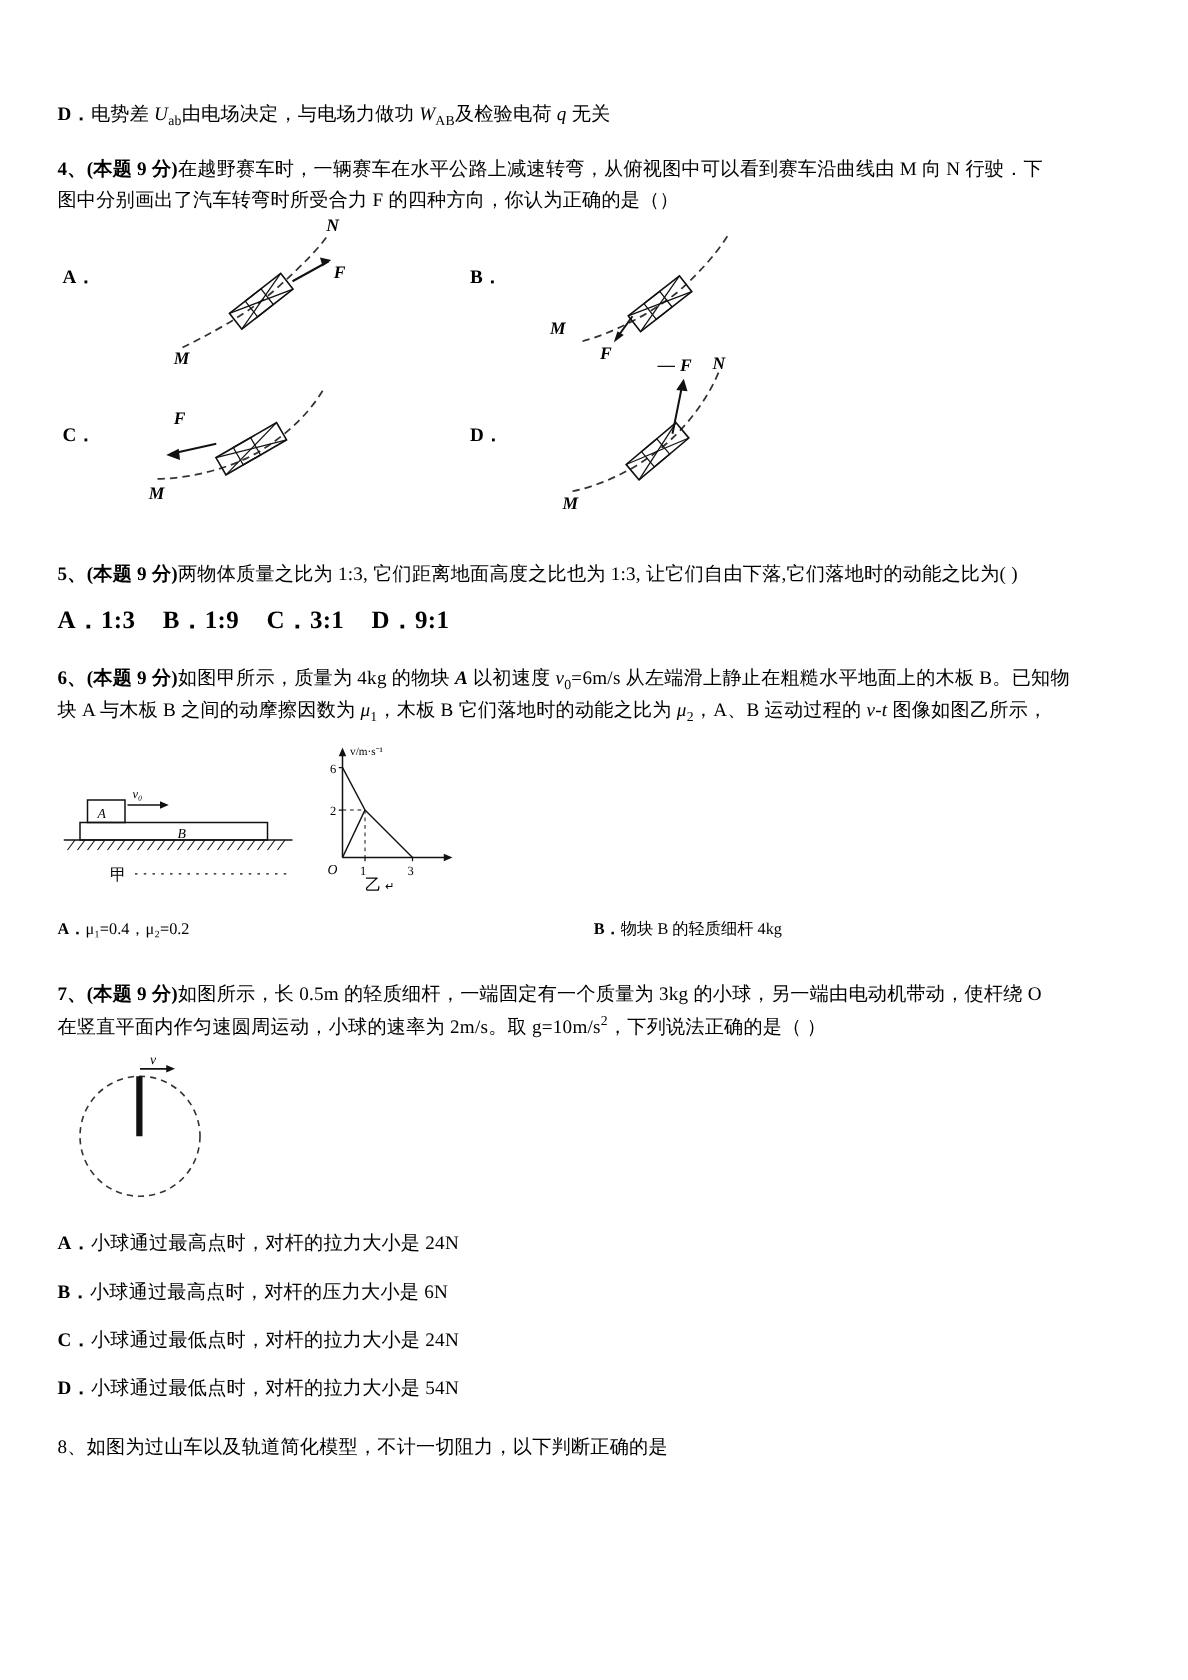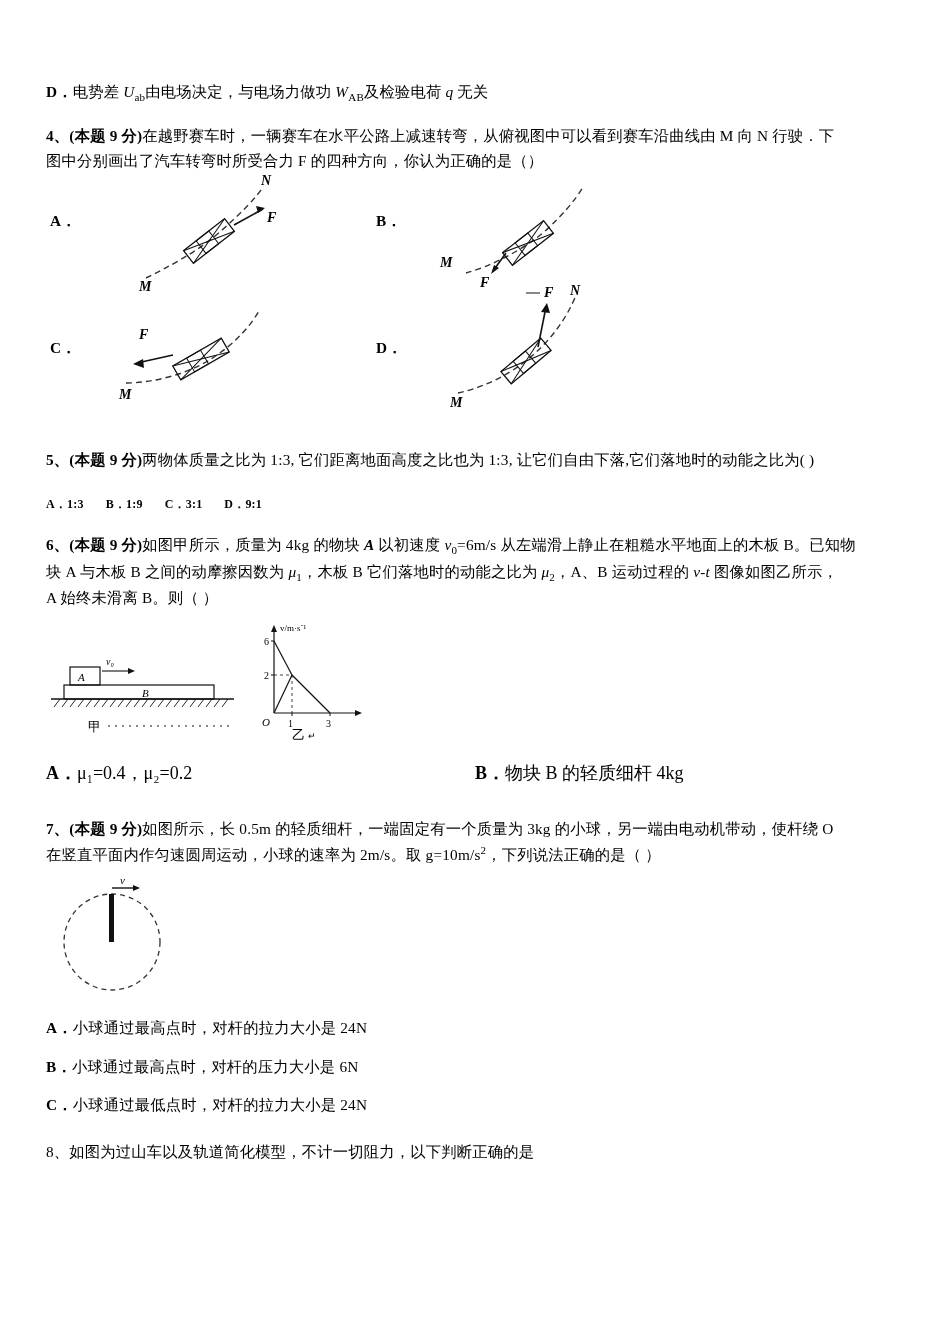--- a/index.html
+++ b/index.html
@@ -47,31 +47,31 @@
     position: relative;
     margin-top: 10px;
   }
   .opt-label {
     font-size: 15.3px;
     font-weight: bold;
   }
 
   
   .opt-inline {
-    margin-top: 22px;
-    font-size: 12px;
+    margin-top: 7px;
+    font-size: 20px;
     font-weight: bold;
   }
   .opt-inline span { margin-right: 22px; }
 
   
   .opt-two-col {
     display: flex;
     margin-top: 12px;
-    font-size: 18px;
+    font-size: 13px;
   }
   .opt-two-col > div { width: 50%; }
   .opt-two-col .lbl { font-weight: bold; }
 
   
   .opt-stack p {
     margin-top: 14px;
     font-size: 15.3px;
   }
   .opt-stack .lbl { font-weight: bold; }
@@ -175,23 +175,20 @@
     </p>
     <p class="opt-inline">
       <span>A．1:3</span><span>B．1:9</span><span>C．3:1</span><span>D．9:1</span>
     </p>
 
     <p style="margin-top:18px;">
       <span class="bold">6、</span><span class="bold">(本题 9 分)</span><span>如图甲所示，质量为 4kg 的物块 </span><span class="italic bold">A</span><span> 以初速度 </span><span class="italic">v</span><sub>0</sub><span>=6m/s 从左端滑上静止在粗糙水平地面上的木板 B。已知物</span>
     </p>
     <p>
       <span>块 A 与木板 B 之间的动摩擦因数为 </span><span class="italic">μ</span><sub>1</sub><span>，木板 B 它们落地时的动能之比为 </span><span class="italic">μ</span><sub>2</sub><span>，A、B 运动过程的 </span><span class="italic">v-t</span><span> 图像如图乙所示，</span>
-    </p>
-    <p>
-      <span>A 始终未滑离 B。则（        ）</span>
     </p>
 
     <div class="fig" style="position:relative; height:132px;">
       <svg width="300" height="125" viewBox="0 0 300 125" style="position:absolute; left:0px; top:6px;">
 
         <rect x="18" y="62" width="150" height="14" fill="none" stroke="#111" stroke-width="1.2"></rect>
 
         <rect x="24" y="44" width="30" height="18" fill="none" stroke="#111" stroke-width="1.2"></rect>
         <text x="32" y="58" font-family="'Liberation Serif',serif" font-style="italic" font-size="11">A</text>
 
@@ -286,20 +283,21 @@
         <line x1="58" y1="10" x2="82" y2="10" stroke="#111" stroke-width="1.4"></line>
         <polygon points="86,10 79,7 79,13" fill="#111"></polygon>
         <text x="66" y="6" font-family="'Liberation Serif',serif" font-style="italic" font-size="11">v</text>
       </svg>
     </div>
 
     <div class="opt-stack">
       <p><span class="lbl">A．</span><span>小球通过最高点时，对杆的拉力大小是 24N</span></p>
       <p><span class="lbl">B．</span><span>小球通过最高点时，对杆的压力大小是 6N</span></p>
       <p><span class="lbl">C．</span><span>小球通过最低点时，对杆的拉力大小是 24N</span></p>
+      <p><span class="lbl">D．</span><span>小球通过最低点时，对杆的拉力大小是 54N</span></p>
     </div>
 
     <p style="margin-top:22px;">
       <span>8、</span><span>如图为过山车以及轨道简化模型，不计一切阻力，以下判断正确的是</span>
     </p>
 
   </div>
 </div>
 
 </body></html>

